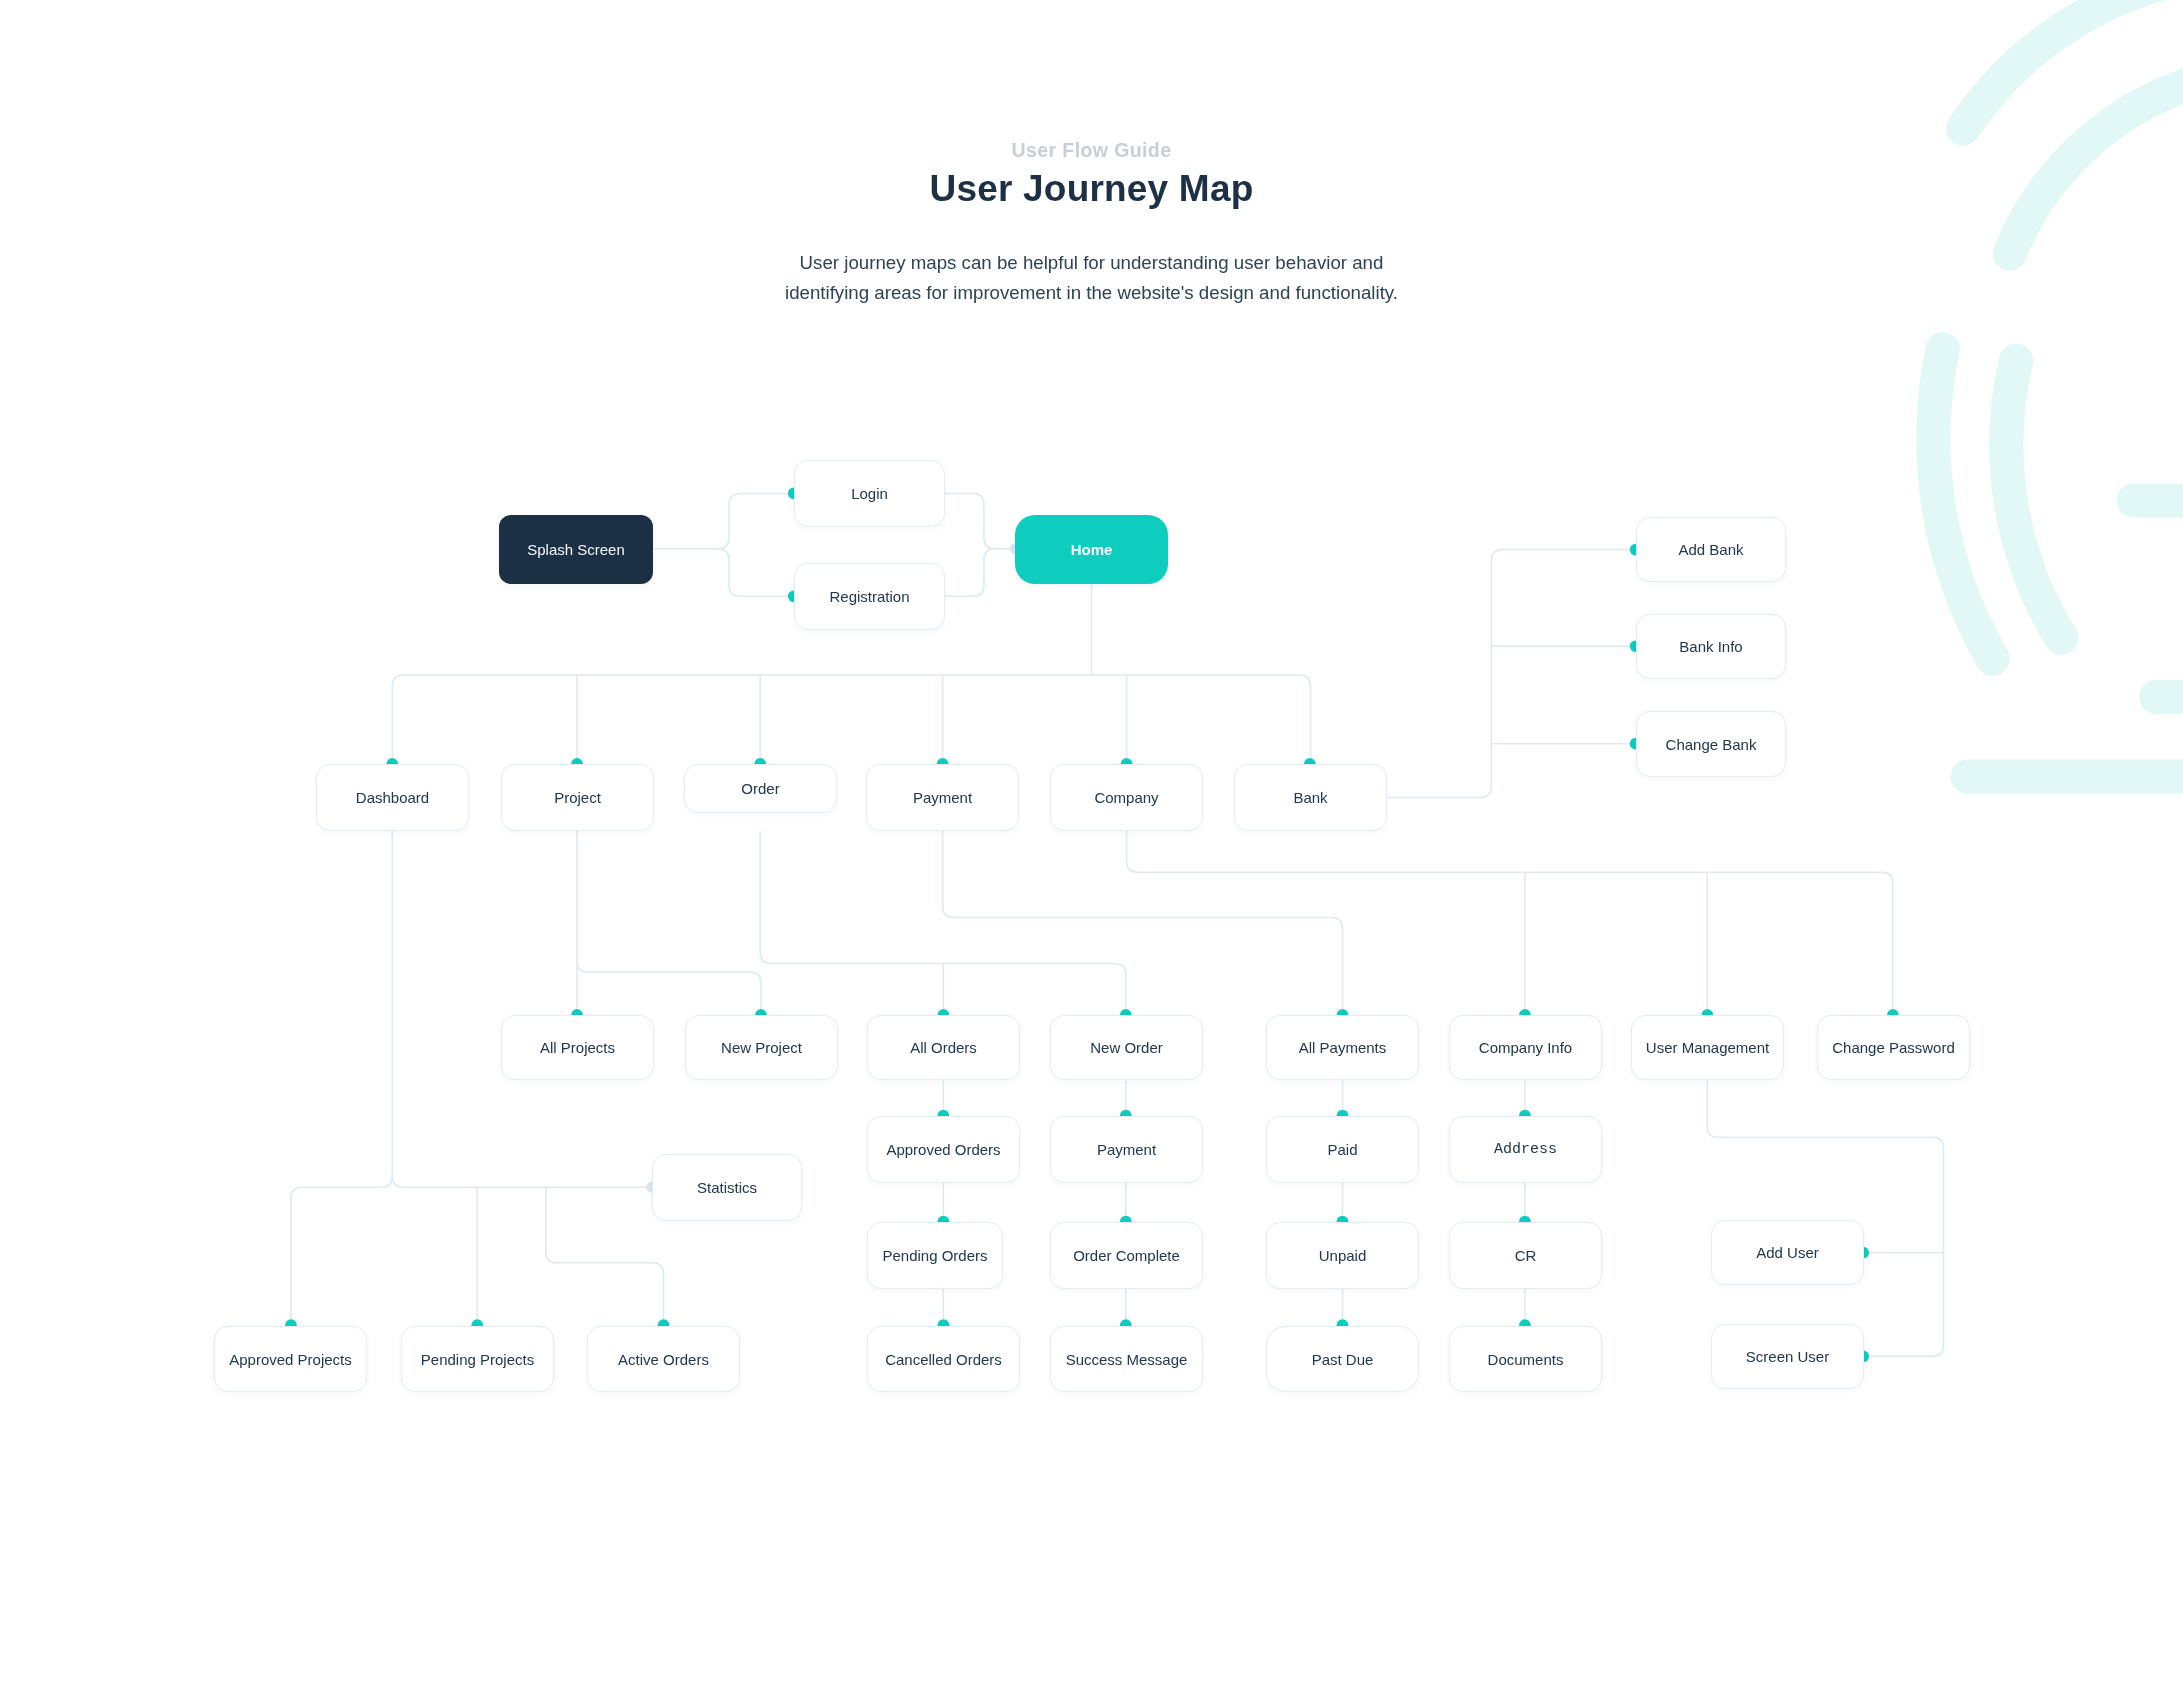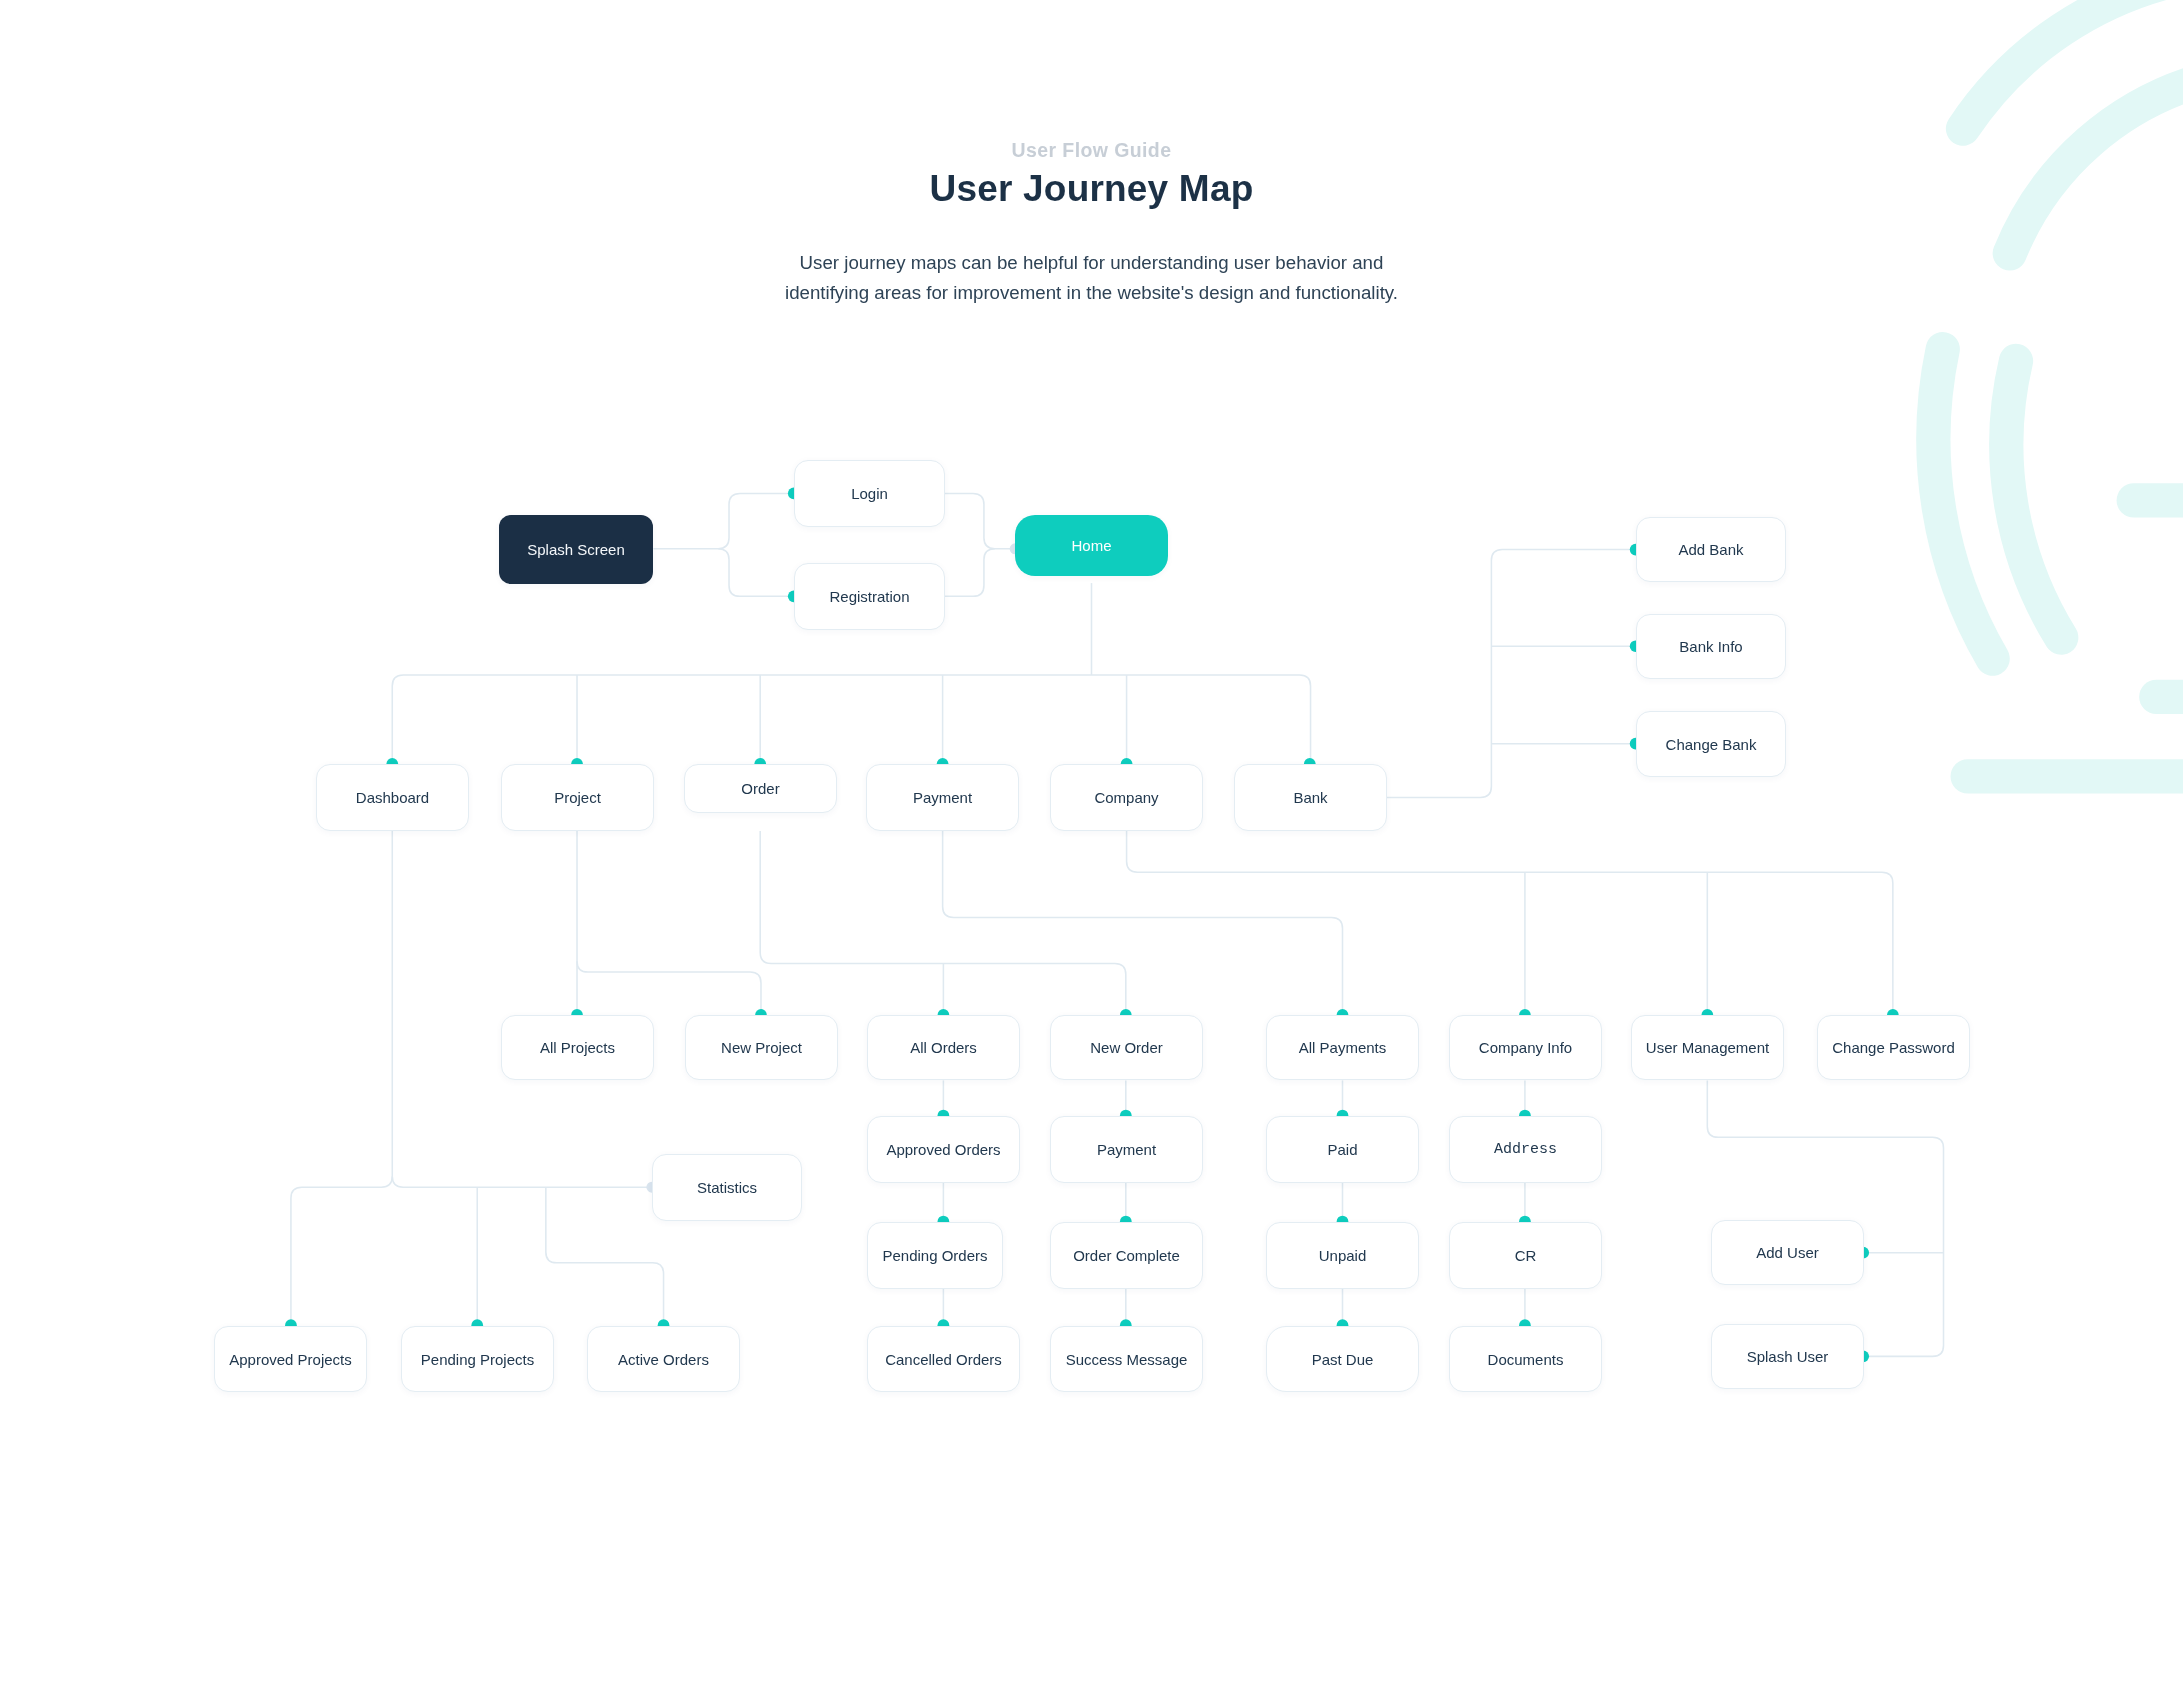--- a/index.html
+++ b/index.html
@@ -143,21 +143,21 @@
   <div class="header">
     <div class="eyebrow">User Flow Guide</div>
     <h1 class="title">User Journey Map</h1>
     <p class="desc">User journey maps can be helpful for understanding user behavior and identifying areas for improvement in the website's design and functionality.</p>
   </div>
 
   <div id="nodes-layer">
       <div class="node dark" style="left: 499px; top: 515px; width: 154px; height: 69px;">Splash Screen</div>
       <div class="node light" style="left: 794px; top: 460px; width: 151px; height: 67px;">Login</div>
       <div class="node light" style="left: 794px; top: 563px; width: 151px; height: 67px;">Registration</div>
-      <div class="node accent" style="left: 1015px; top: 515px; width: 153px; height: 61px;">Home</div>
+      <div class="node accent" style="left: 1015px; top: 515px; width: 153px; height: 69px; font-weight: bold;">Home</div>
       <div class="node light" style="left: 316px; top: 764px; width: 153px; height: 67px;">Dashboard</div>
       <div class="node light" style="left: 501px; top: 764px; width: 153px; height: 67px;">Project</div>
       <div class="node light" style="left: 684px; top: 764px; width: 153px; height: 49px;">Order</div>
       <div class="node light" style="left: 866px; top: 764px; width: 153px; height: 67px;">Payment</div>
       <div class="node light" style="left: 1050px; top: 764px; width: 153px; height: 67px;">Company</div>
       <div class="node light" style="left: 1234px; top: 764px; width: 153px; height: 67px;">Bank</div>
       <div class="node light" style="left: 1636px; top: 517px; width: 150px; height: 65px;">Add Bank</div>
       <div class="node light" style="left: 1636px; top: 614px; width: 150px; height: 65px;">Bank Info</div>
       <div class="node light" style="left: 1636px; top: 711px; width: 150px; height: 66px;">Change Bank</div>
       <div class="node light" style="left: 501px; top: 1015px; width: 153px; height: 65px;">All Projects</div>
@@ -178,17 +178,17 @@
       <div class="node light" style="left: 1266px; top: 1222px; width: 153px; height: 67px;">Unpaid</div>
       <div class="node light" style="left: 1449px; top: 1222px; width: 153px; height: 67px;">CR</div>
       <div class="node light" style="left: 1711px; top: 1220px; width: 153px; height: 65px;">Add User</div>
       <div class="node light" style="left: 214px; top: 1326px; width: 153px; height: 66px;">Approved Projects</div>
       <div class="node light" style="left: 401px; top: 1326px; width: 153px; height: 66px;">Pending Projects</div>
       <div class="node light" style="left: 587px; top: 1326px; width: 153px; height: 66px;">Active Orders</div>
       <div class="node light" style="left: 867px; top: 1326px; width: 153px; height: 66px;">Cancelled Orders</div>
       <div class="node light" style="left: 1050px; top: 1326px; width: 153px; height: 66px;">Success Message</div>
       <div class="node light" style="left: 1266px; top: 1326px; width: 153px; height: 66px; border-radius: 20px;">Past Due</div>
       <div class="node light" style="left: 1449px; top: 1326px; width: 153px; height: 66px;">Documents</div>
-      <div class="node light" style="left: 1711px; top: 1324px; width: 153px; height: 65px;">Splash User</div>
+      <div class="node light" style="left: 1711px; top: 1324px; width: 153px; height: 65px;">Screen User</div>
     </div>
 
 </div>
 
 
 </body></html>

